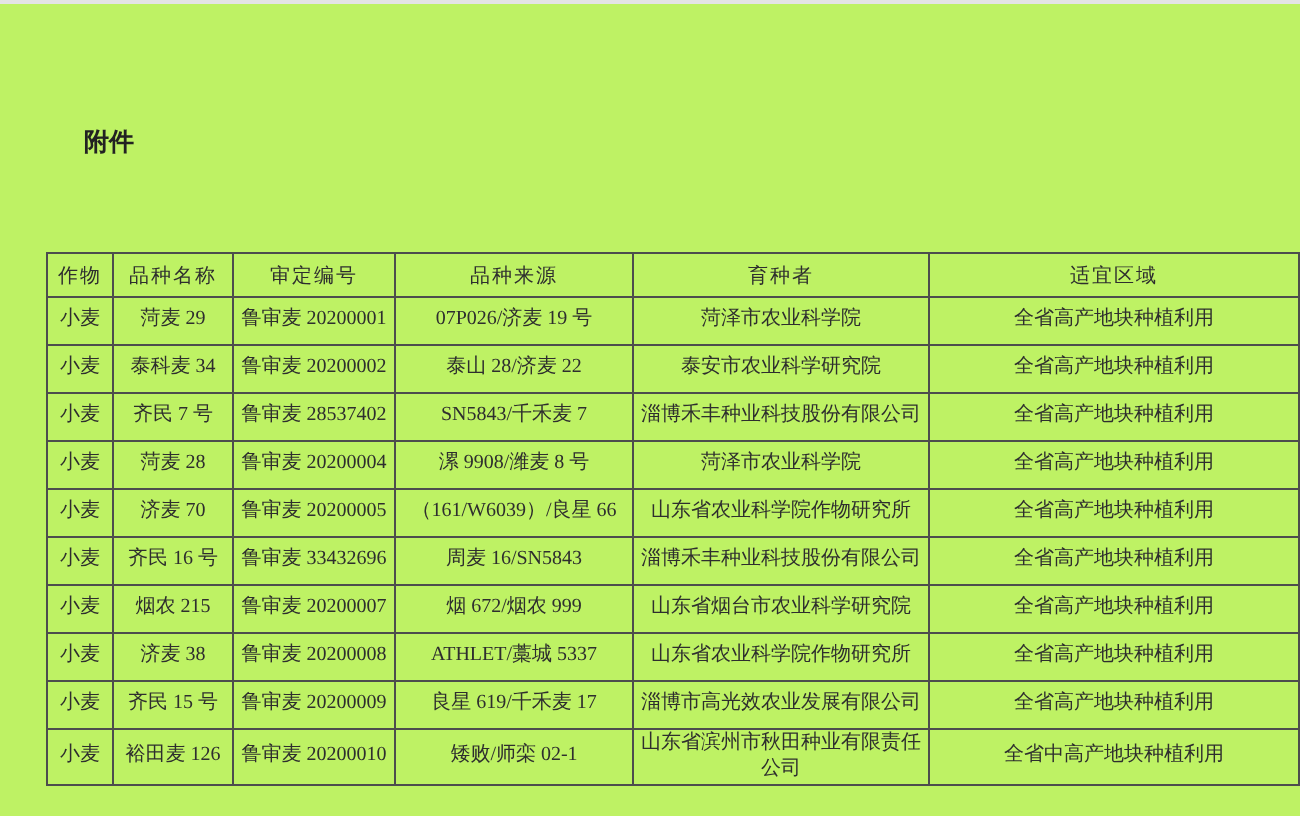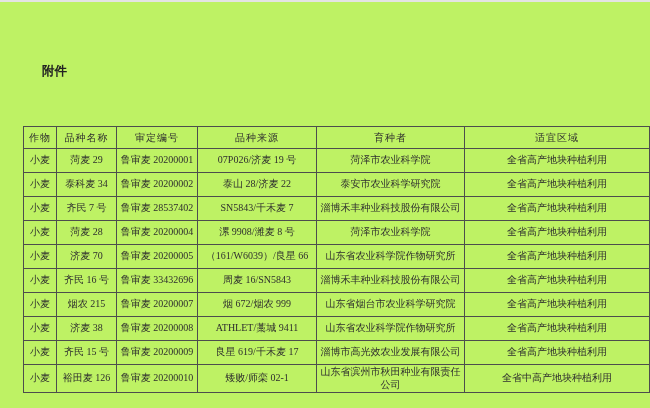--- a/index.html
+++ b/index.html
@@ -138,21 +138,21 @@
           <td>烟农 215</td>
           <td>鲁审麦 20200007</td>
           <td>烟 672/烟农 999</td>
           <td>山东省烟台市农业科学研究院</td>
           <td>全省高产地块种植利用</td>
         </tr>
         <tr>
           <td>小麦</td>
           <td>济麦 38</td>
           <td>鲁审麦 20200008</td>
-          <td>ATHLET/藁城 9411</td>
+          <td>ATHLET/藁城 5337</td>
           <td>山东省农业科学院作物研究所</td>
           <td>全省高产地块种植利用</td>
         </tr>
         <tr>
           <td>小麦</td>
           <td>齐民 15 号</td>
           <td>鲁审麦 20200009</td>
           <td>良星 619/千禾麦 17</td>
           <td>淄博市高光效农业发展有限公司</td>
           <td>全省高产地块种植利用</td>

